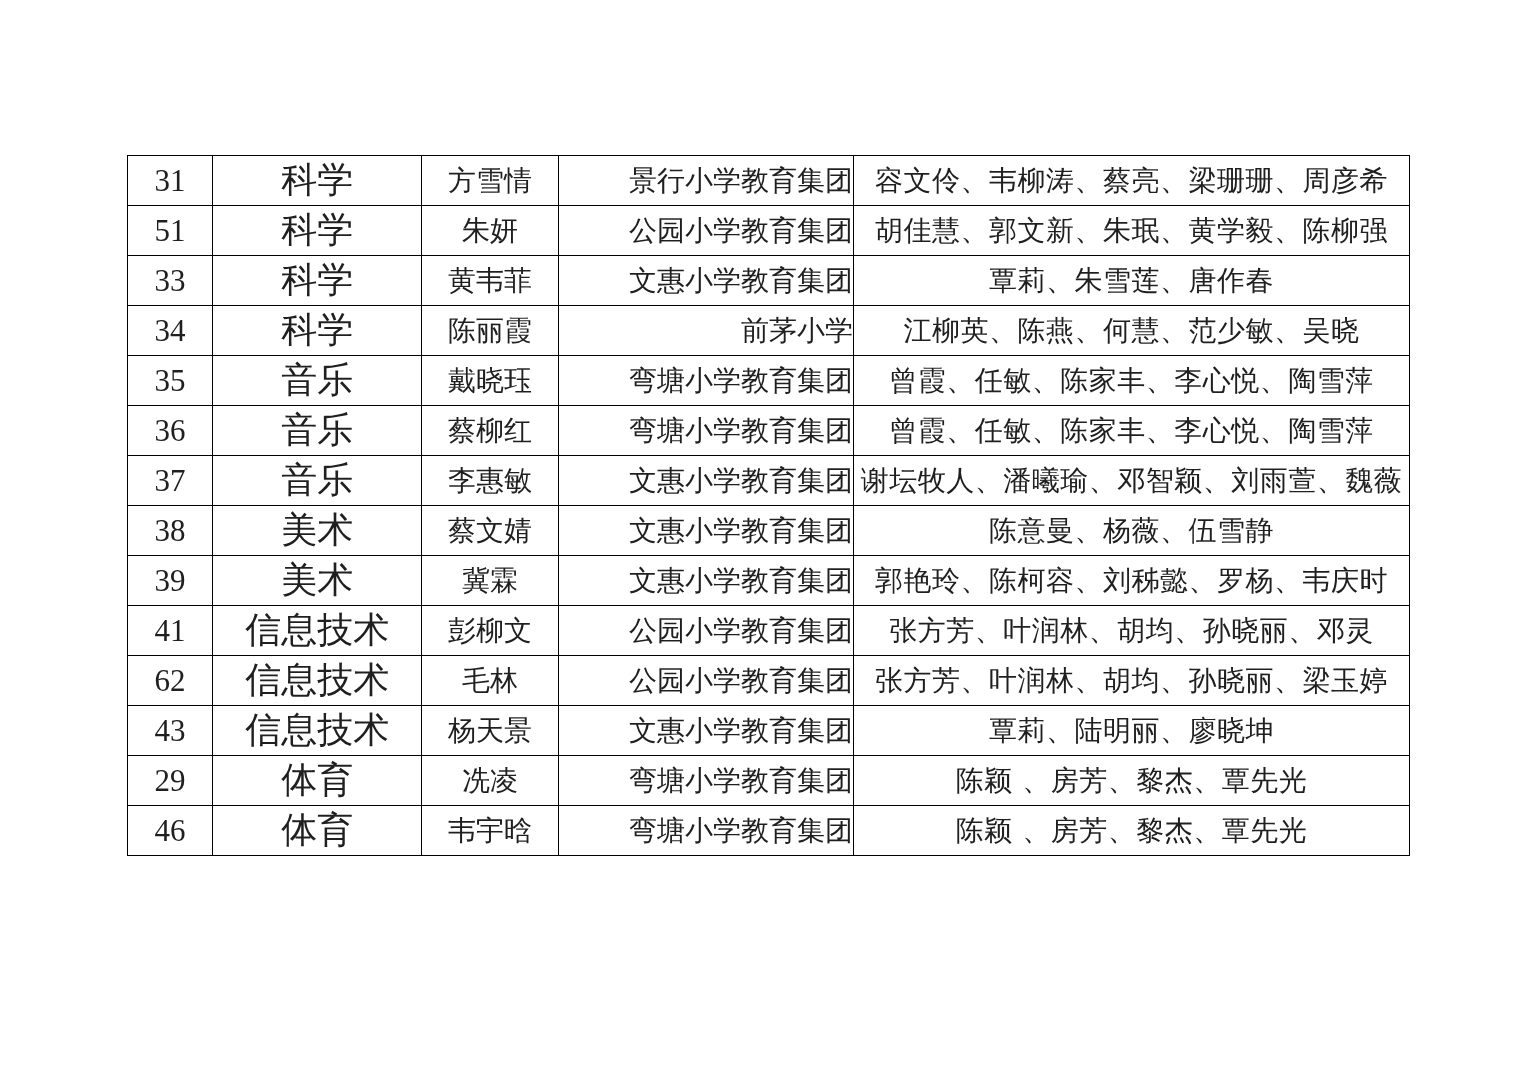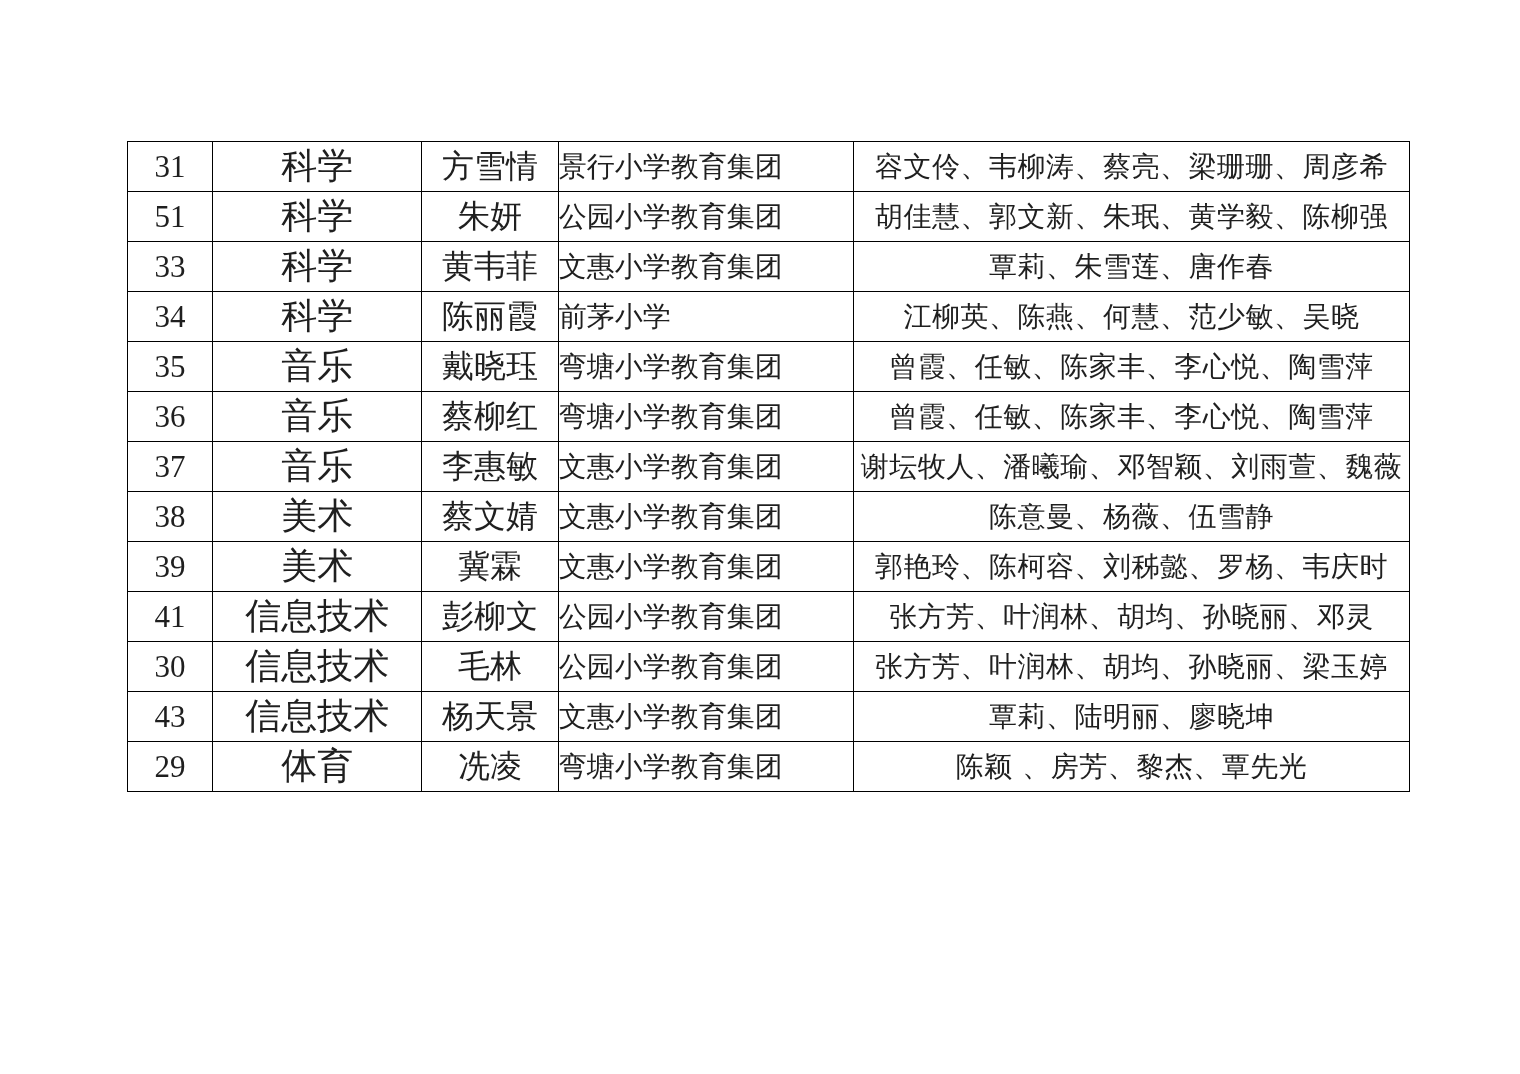--- a/index.html
+++ b/index.html
@@ -13,21 +13,21 @@
   }
   .page {
     position: relative;
     width: 1520px;
     height: 1074px;
     background: #ffffff;
   }
   table.doc-table {
     position: absolute;
     left: 127px;
-    top: 141px;
+    top: 155px;
     width: 1283px;
     border-collapse: collapse;
     table-layout: fixed;
   }
   table.doc-table td {
     border: 1px solid #000000;
     height: 46.7px;
     padding: 0;
     color: #1f1f1f;
     white-space: nowrap;
@@ -41,25 +41,25 @@
     font-family: "Liberation Serif", "DejaVu Serif", serif;
   }
   td.col-subject {
     width: 208px;
     text-align: center;
     font-size: 36px;
   }
   td.col-name {
     width: 135px;
     text-align: center;
-    font-size: 32px;
+    font-size: 28px;
   }
   td.col-school {
     width: 294px;
-    text-align: left;
+    text-align: right;
     font-size: 28px;
   }
   td.col-members {
     width: 554px;
     text-align: center;
     font-size: 28px;
     padding-left: 10px;
     letter-spacing: 0.5px;
   }
 </style>
@@ -133,35 +133,42 @@
           <td class="col-members">郭艳玲、陈柯容、刘秭懿、罗杨、韦庆时</td>
         </tr>
         <tr>
           <td class="col-no">41</td>
           <td class="col-subject">信息技术</td>
           <td class="col-name">彭柳文</td>
           <td class="col-school">公园小学教育集团</td>
           <td class="col-members">张方芳、叶润林、胡均、孙晓丽、邓灵</td>
         </tr>
         <tr>
-          <td class="col-no">30</td>
+          <td class="col-no">62</td>
           <td class="col-subject">信息技术</td>
           <td class="col-name">毛林</td>
           <td class="col-school">公园小学教育集团</td>
           <td class="col-members">张方芳、叶润林、胡均、孙晓丽、梁玉婷</td>
         </tr>
         <tr>
           <td class="col-no">43</td>
           <td class="col-subject">信息技术</td>
           <td class="col-name">杨天景</td>
           <td class="col-school">文惠小学教育集团</td>
           <td class="col-members">覃莉、陆明丽、廖晓坤</td>
         </tr>
         <tr>
           <td class="col-no">29</td>
           <td class="col-subject">体育</td>
           <td class="col-name">冼凌</td>
           <td class="col-school">弯塘小学教育集团</td>
           <td class="col-members">陈颖 、房芳、黎杰、覃先光</td>
         </tr>
+        <tr>
+          <td class="col-no">46</td>
+          <td class="col-subject">体育</td>
+          <td class="col-name">韦宇晗</td>
+          <td class="col-school">弯塘小学教育集团</td>
+          <td class="col-members">陈颖 、房芳、黎杰、覃先光</td>
+        </tr>
       </tbody>
   </table>
 </div>
 
 </body></html>

